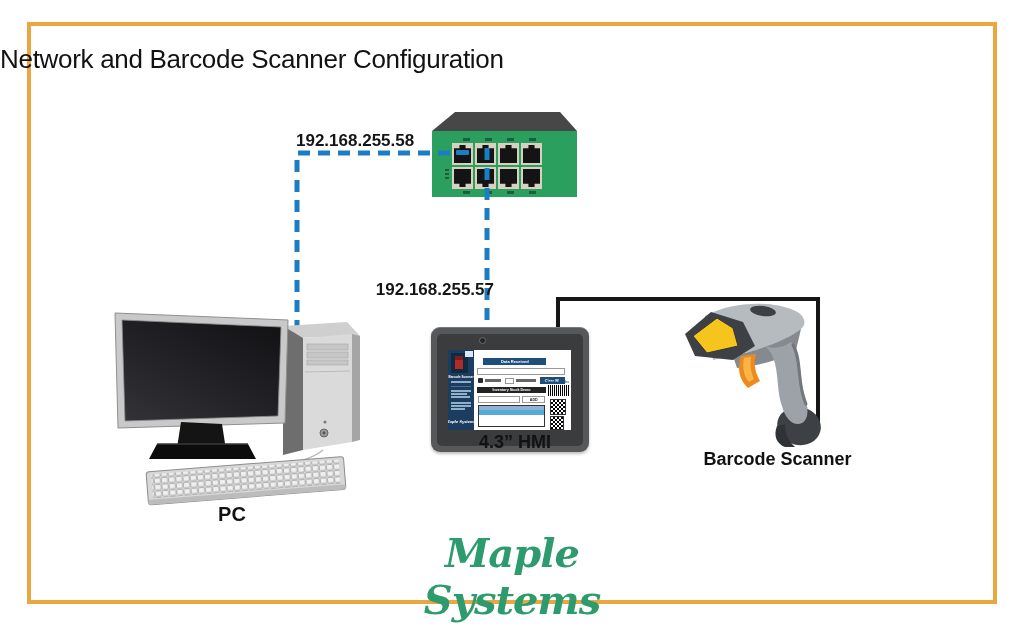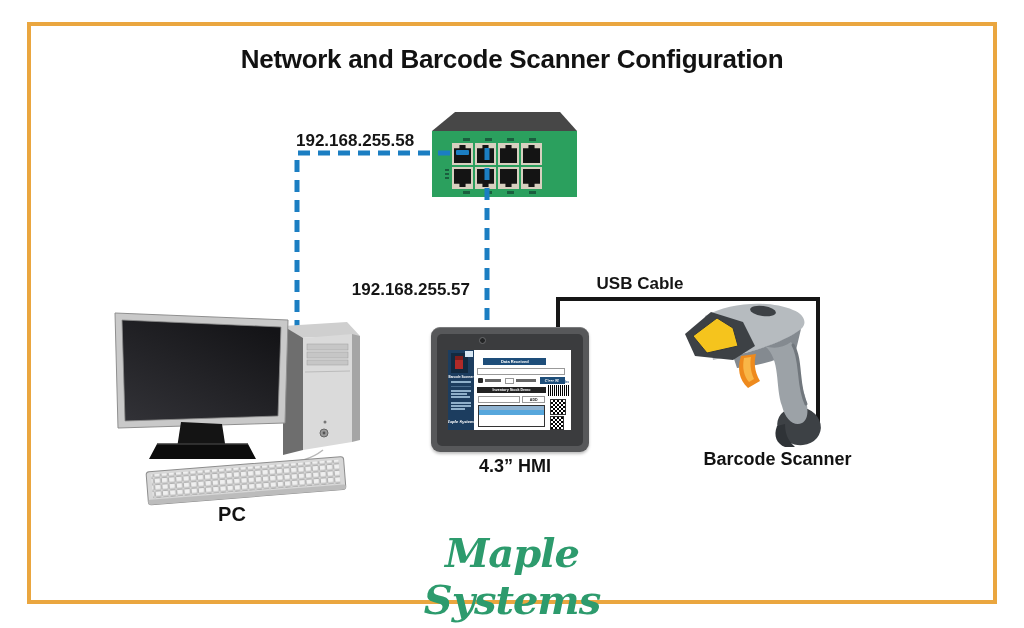--- a/index.html
+++ b/index.html
@@ -10,21 +10,21 @@
     --logo-green:#2D9B6D;
   }
   html,body{margin:0;padding:0;background:#ffffff;}
   .canvas{position:relative;width:1024px;height:628px;background:#fff;overflow:hidden;
           font-family:"Liberation Sans",sans-serif;color:#111;}
   .abs{position:absolute;}
 
   
   .frame{left:27px;top:22px;width:970px;height:582px;box-sizing:border-box;
          border:4px solid var(--frame-border);}
-  .title{left:0;top:44px;width:100%;text-align:center;font-size:26px;font-weight:bold;
+  .title{left:0;top:44px;width:100%;text-align:left;font-size:26px;font-weight:normal;
          letter-spacing:-0.3px;color:#121212;}
 
   
   .switch-top{left:432px;top:112px;width:145px;height:19px;background:#474747;
               clip-path:polygon(15.9% 0,88.3% 0,100% 100%,0 100%);}
   .switch-body{left:432px;top:131px;width:145px;height:66px;background:var(--switch-green);}
   .ports{left:20px;top:12px;width:90px;height:46px;display:grid;
          grid-template-columns:repeat(4,1fr);grid-template-rows:1fr 1fr;gap:2px;}
   .port{background:#D8D0C0;position:relative;}
   .port-in{position:absolute;left:2px;right:2px;top:2px;bottom:2px;background:#141414;}
@@ -37,24 +37,24 @@
 
   
   .lines{left:0;top:0;width:1024px;height:628px;pointer-events:none;}
   .eth{stroke:var(--ethernet-line);stroke-width:5;fill:none;stroke-dasharray:12 8;}
   .usb{stroke:var(--usb-line);stroke-width:4;fill:none;}
 
   
   .lbl{font-size:17px;font-weight:700;color:#151515;white-space:nowrap;}
   .devlbl{font-weight:bold;color:#121212;text-align:center;}
   .ip1{left:296px;top:131px;}
-  .ip2{left:344px;top:280px;width:126px;text-align:right;}
+  .ip2{left:368px;top:280px;width:126px;text-align:right;}
   .usblbl{left:560px;top:274px;width:160px;text-align:center;font-weight:bold;}
   .pclbl{left:182px;top:503px;width:100px;font-size:20px;}
-  .hmilbl{left:455px;top:456px;width:120px;font-size:18px;}
+  .hmilbl{left:455px;top:432px;width:120px;font-size:18px;}
   .scannerlbl{left:690px;top:449px;width:175px;font-size:18px;}
   .logo{left:352px;top:529px;width:320px;text-align:center;color:var(--logo-green);
         font-family:"DejaVu Serif",serif;font-style:italic;font-weight:bold;
         font-size:40px;letter-spacing:-1px;}
 
   
   .hmi{left:431px;top:327px;width:158px;height:124px;background:#57585A;border-radius:9px;
        border-top:1px solid #7a7b7d;box-shadow:0 2px 3px rgba(0,0,0,.25);}
   .hmi-bezel{left:6px;top:6px;right:6px;bottom:6px;background:#3B3C3E;border-radius:5px;}
   .hmi-cam{left:48px;top:9px;width:5px;height:5px;border-radius:50%;background:#232425;
@@ -133,21 +133,20 @@
 
   <svg class="abs lines" viewBox="0 0 1024 628">
     <path class="eth" d="M450,153 H297 V334"></path>
     <path class="eth" d="M487,148 V332"></path>
     <rect x="456" y="150" width="13" height="5" rx="1" fill="#1B7EC2"></rect>
     <path class="usb" d="M558,332 V299 H818 V425"></path>
   </svg>
 
   <div class="abs lbl ip1">192.168.255.58</div>
   <div class="abs lbl ip2">192.168.255.57</div>
-  <div class="abs lbl usblbl">USB Cable</div>
 
   <svg class="abs" style="left:95px;top:300px;" width="280" height="225" viewBox="0 0 280 225">
     <defs>
       <linearGradient id="scr" x1="0" y1="1" x2="0.8" y2="0">
         <stop offset="0" stop-color="#323237"></stop>
           <stop offset="1" stop-color="#141417"></stop>
       </linearGradient>
       <pattern id="keys" width="7.2" height="6.5" patternUnits="userSpaceOnUse">
         <rect x="0.5" y="0.5" width="6" height="5.2" rx="0.8" fill="#efefef" stroke="#969696" stroke-width="0.6"></rect>
       </pattern>

